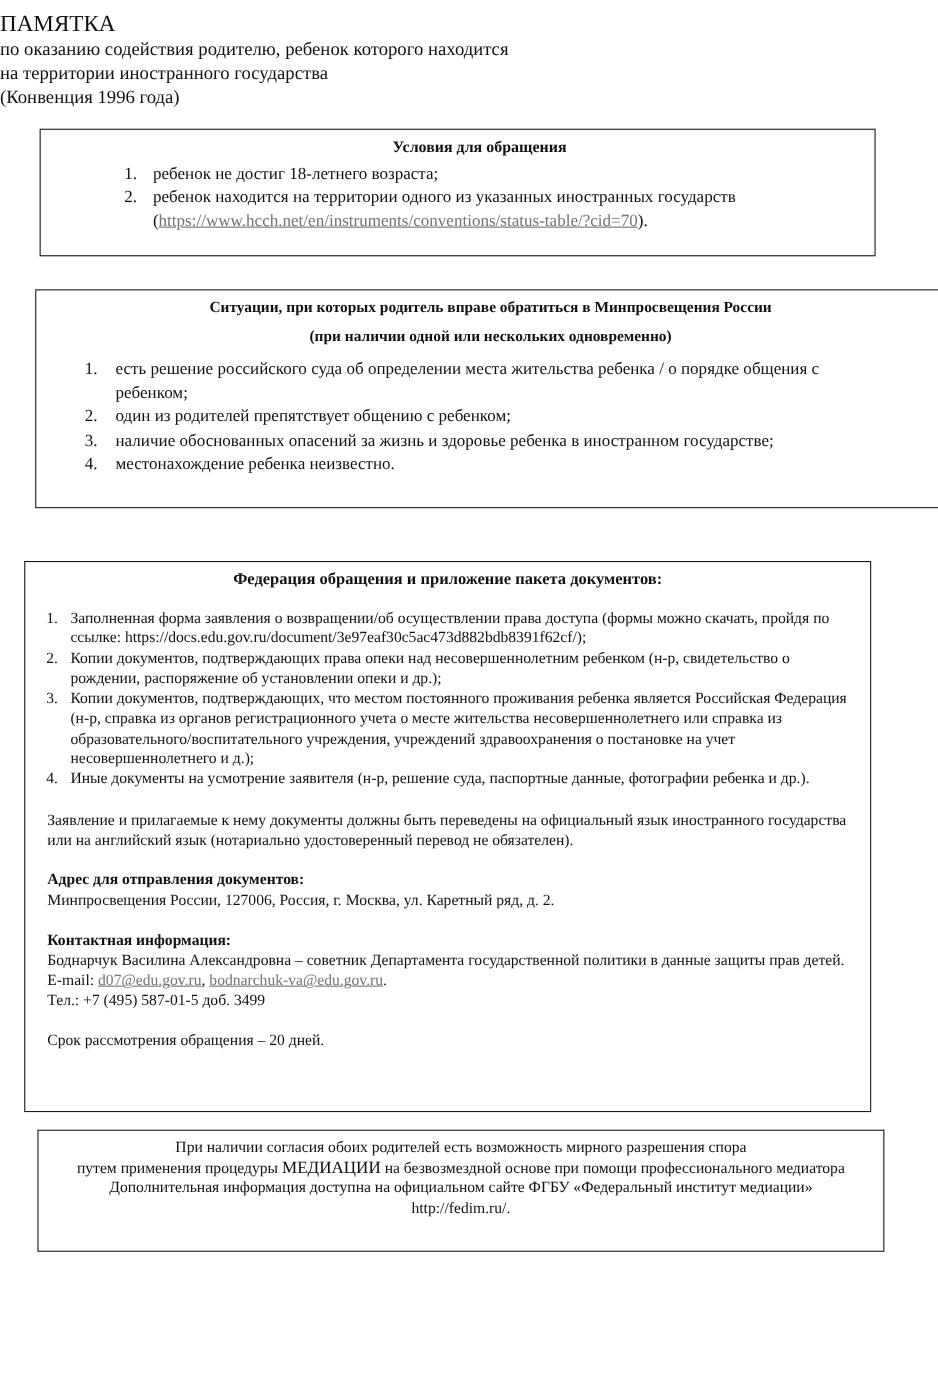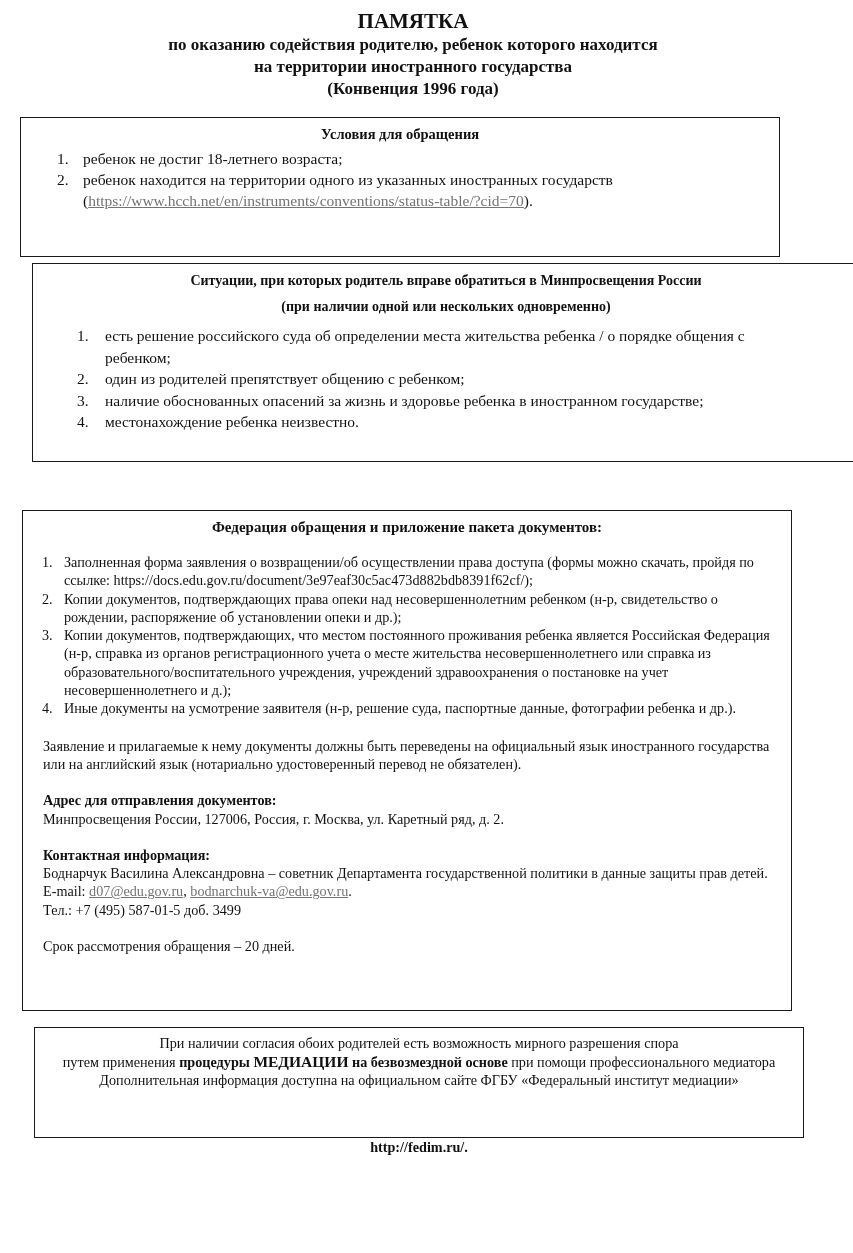--- a/index.html
+++ b/index.html
@@ -1,24 +1,24 @@
 <!DOCTYPE html>
 <html><head>
   <meta charset="utf-8">
   <style>
     html, body { margin: 0; padding: 0; background: #ffffff; }
     body {
       width: 853px; height: 1253px; position: relative; overflow: hidden;
       font-family: "Liberation Serif", serif; color: #111111;
     }
-    .header { position: absolute; left: 0; top: 8px; width: 826px; text-align: center; font-weight: bold; }
+    .header { position: absolute; left: 0; top: 8px; width: 826px; font-weight: normal; }
     .header .title { font-size: 21px; line-height: 26px; }
     .header .sub { font-size: 17px; line-height: 22px; }
     .box { position: absolute; border: 1.6px solid #1a1a1a; box-sizing: border-box; }
-    #box1 { left: 20px; top: 117px; width: 760px; height: 140px; }
+    #box1 { left: 36px; top: 117px; width: 760px; height: 116px; padding-left: 40px; }
     #box2 { left: 32px; top: 263px; width: 828px; height: 199px; }
     #box3 { left: 22px; top: 510px; width: 770px; height: 501px; }
     #box4 { left: 34px; top: 1027px; width: 770px; height: 111px; }
     .box-title { text-align: center; font-weight: bold; font-size: 14.5px; line-height: 19px; }
     ol { margin: 0; padding: 0; list-style: none; }
     .li { display: flex; font-size: 15.5px; line-height: 21px; }
     .li .num { flex: 0 0 auto; }
     .li .txt { flex: 1 1 auto; }
     #box1 .box-title { margin-top: 7px; }
     #box1 ol { margin-top: 4px; padding-left: 36px; }
@@ -29,21 +29,21 @@
     #box2 .num { width: 28px; }
     #box2 .li { line-height: 21.5px; padding-right: 50px; }
     #box3 .box-title { margin-top: 7px; font-size: 15px; }
     #box3 ol { margin-top: 16px; padding-left: 19px; }
     #box3 .num { width: 22px; }
     #box3 .li { font-size: 14.2px; line-height: 18.3px; padding-right: 20px; }
     .para { font-size: 14.2px; line-height: 18.3px; padding-left: 20px; padding-right: 8px; }
     .para b { font-weight: bold; }
     a.link { color: #737373; text-decoration: underline; }
     #box4 { text-align: center; font-size: 14.2px; line-height: 18.6px; padding-top: 6px; }
-    #box4 .bold { font-weight: bold; margin-top: 48px; }
+    #box4 .bold { font-weight: normal; }
     #box4 .big { font-size: 15.5px; }
   </style>
 </head>
 <body>
 
 <div class="header">
   <div class="title">ПАМЯТКА</div>
   <div class="sub">по оказанию содействия родителю, ребенок которого находится</div>
   <div class="sub">на территории иностранного государства</div>
   <div class="sub">(Конвенция 1996 года)</div>

